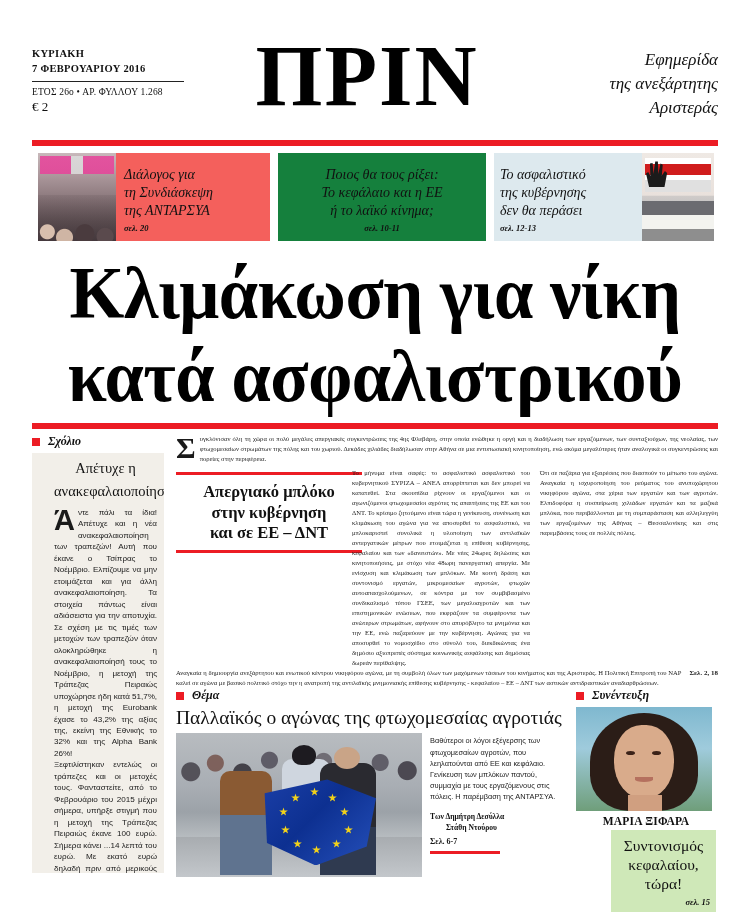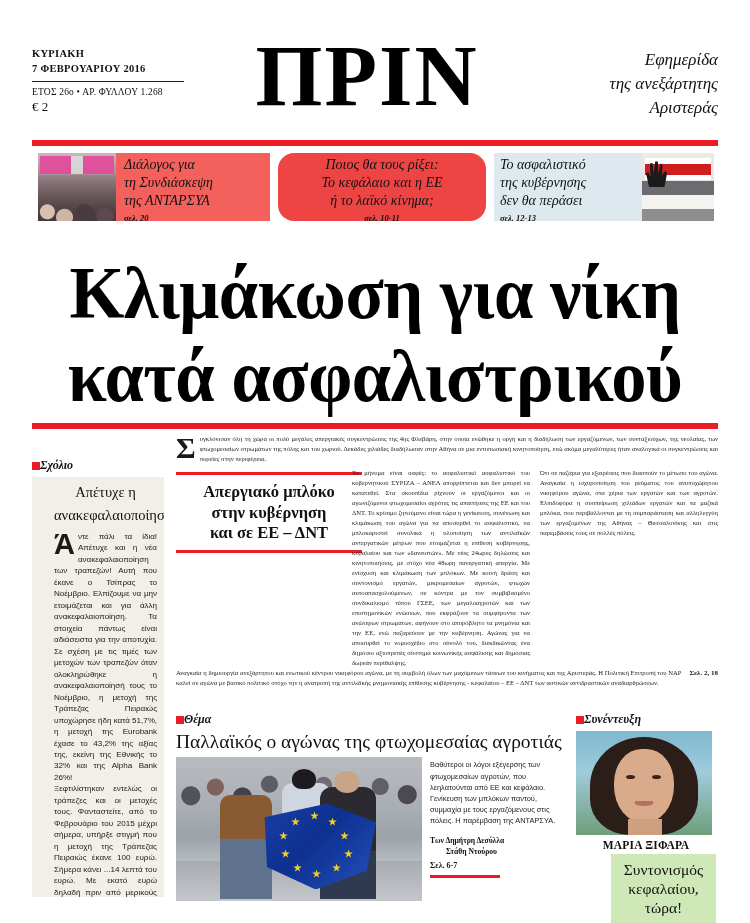--- a/index.html
+++ b/index.html
@@ -87,32 +87,32 @@
     width: 686px;
     height: 6px;
     background: #ec1c24;
   }
   .red-bar.top { top: 140px; }
 
   
   .teasers {
     position: absolute;
     left: 38px; top: 153px;
-    width: 676px; height: 68px;
+    width: 676px; height: 88px;
     display: flex;
     gap: 8px;
   }
   .teaser {
     display: flex;
     align-items: stretch;
     overflow: hidden;
     position: relative;
   }
   .teaser.t1 { width: 232px; background: #f4605c; }
-  .teaser.t2 { width: 208px; background: #ef4444; border-radius: 16px; }
+  .teaser.t2 { width: 208px; background: #15803d; }
   .teaser.t3 { width: 220px; background: #dde9ee; }
 
   .teaser-thumb {
     width: 78px;
     flex: 0 0 78px;
     position: relative;
     overflow: hidden;
   }
   .teaser-thumb.right { order: 2; width: 72px; flex: 0 0 72px; }
 
@@ -213,28 +213,27 @@
   
   .comment-col {
     position: absolute;
     left: 0; top: 0;
     width: 132px;
     height: 444px;
   }
   .kicker {
     display: flex;
     align-items: center;
-    gap: 0;
+    gap: 8px;
     font-family: "Liberation Serif", serif;
     font-style: italic;
     font-weight: bold;
     font-size: 12px;
     color: #111;
     margin-bottom: 4px;
-    margin-top: 24px;
   }
   .kicker .sq {
     width: 8px; height: 8px;
     background: #ec1c24;
     display: inline-block;
   }
   .comment-box {
     background: #f2efe9;
     padding: 7px 7px 9px 22px;
     height: 420px;

